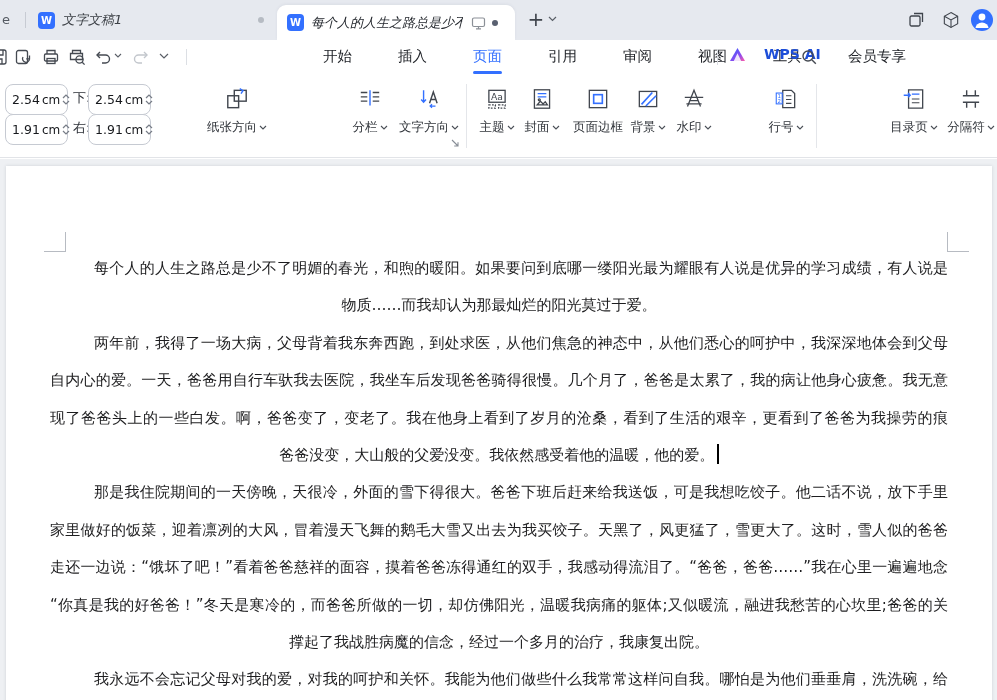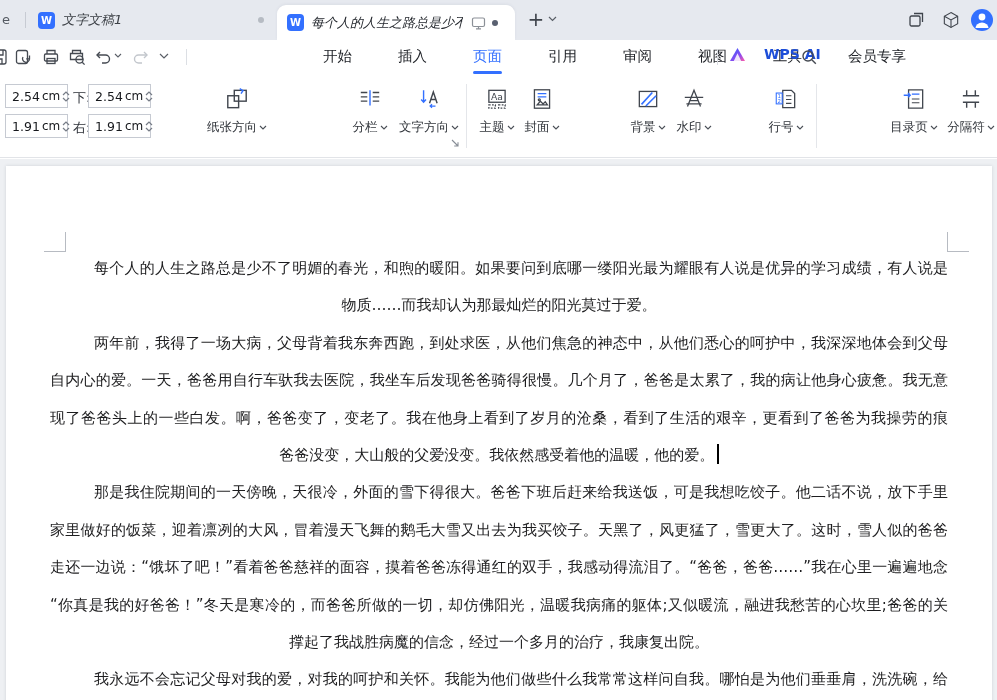--- a/index.html
+++ b/index.html
@@ -36,21 +36,21 @@
   .menu-items { position:absolute; left:314px; top:0; height:34px; display:flex; align-items:center;gap:28px; }
   .menu-item { position:relative; padding:0 9px; height:34px; line-height:32px; font-size:14.5px; color:#23262b; cursor:default; white-space:nowrap; }
   .menu-item.active { color:#3370ff; }
   .menu-item.active::after { content:""; position:absolute; left:9px; right:9px; bottom:0; height:3px; background:#3370ff; border-radius:2px; }
   .m-sep { position:absolute; left:717px; top:9px; width:1px; height:16px; background:#d8dbe1; }
   .wpsai { position:absolute; left:729px; top:6px; display:flex; align-items:center; gap:18px; font-size:14px; font-weight:600; color:#1d4ed8; }
   .searchbtn { position:absolute; left:801px; top:9px; }
 
   
   .ribbon { position:absolute; left:0; top:74px; width:997px; height:84px; background:#fff; border-bottom:1px solid #e2e4e8; }
-  .mfield { position:absolute; width:63px; height:24px; border:1px solid #c6cad2; border-radius:0; background:#fff; display:flex; align-items:center; padding:0 18px 0 6px; }
+  .mfield { position:absolute; width:63px; height:31px; border:1px solid #c6cad2; border-radius:8px; background:#fff; display:flex; align-items:center; padding:0 18px 0 6px; }
   .mfield input { width:30px; border:none; outline:none; font-size:12.5px; color:#16181c; font-family:inherit; background:transparent; }
   .munit { font-size:12px; color:#16181c; margin-right:2px; }
   .spin { display:flex; flex-direction:column; gap:1px; margin-left:auto; }
   .mlabel { position:absolute; font-size:13px; color:#2b2f36; }
   .rb-sep { position:absolute; top:10px; width:1px; height:64px; background:#e4e6ea; }
   .rbtn { position:absolute; top:9px; height:64px; display:flex; flex-direction:column; align-items:center; justify-content:flex-start; cursor:default; }
   .rbtn .ric { height:32px; display:flex; align-items:center; justify-content:center; }
   .rbtn .rlb { margin-top:4px; font-size:12.5px; color:#30343a; display:flex; align-items:center; gap:2px; white-space:nowrap; }
   .launcher { position:absolute; left:450px; top:64px; }
 
@@ -330,20 +330,31 @@
           <path d="M8 7h8M8 10h8" stroke="#3370ff"></path>
           <path d="M7.5 17.5l3-3.5 2.5 2.5 2-2 2 3z"></path>
           <circle cx="9.5" cy="12.8" r=".9"></circle>
         </svg>
     </span>
     <span class="rlb">
         <span>封面</span>
         <svg width="8" height="5" viewBox="0 0 8 5" fill="none" stroke="#4a4f57" stroke-width="1.1">
           <path d="M1 1l3 3 3-3"></path>
         </svg>
+      </span>
+  </div>
+  <div class="rbtn" style="left:562px;width:72px">
+    <span class="ric">
+      <svg width="26" height="26" viewBox="0 0 24 24" fill="none">
+          <rect x="4" y="4" width="16" height="16" stroke="#41464e" stroke-width="1.2"></rect>
+          <rect x="8" y="8" width="8" height="8" stroke="#3370ff" stroke-width="1.5"></rect>
+        </svg>
+    </span>
+    <span class="rlb">
+        <span>页面边框</span>
       </span>
   </div>
   <div class="rbtn" style="left:620px;width:56px">
     <span class="ric">
       <svg width="26" height="26" viewBox="0 0 24 24" fill="none">
           <rect x="4" y="5" width="16" height="14" stroke="#41464e" stroke-width="1.2"></rect>
           <path d="M6 17L16 6M10 18.5L19.5 9" stroke="#3370ff" stroke-width="1.5"></path>
         </svg>
     </span>
     <span class="rlb">

